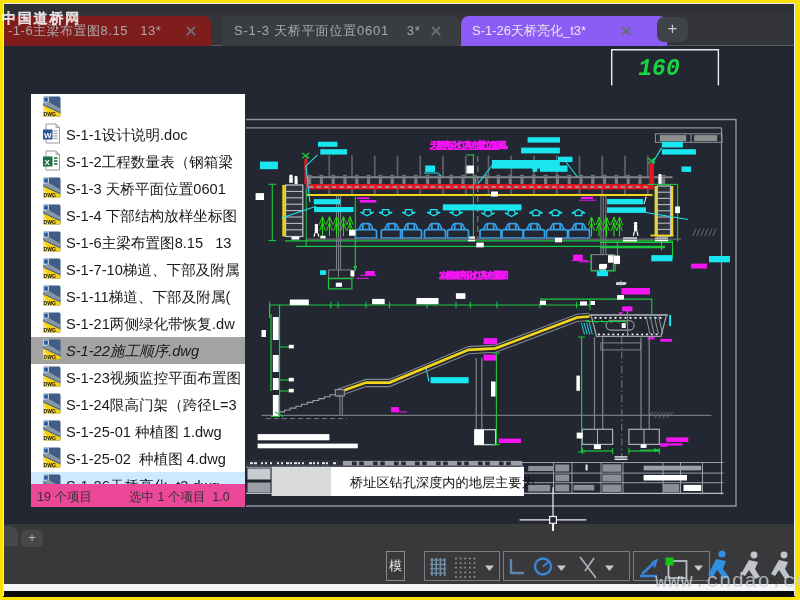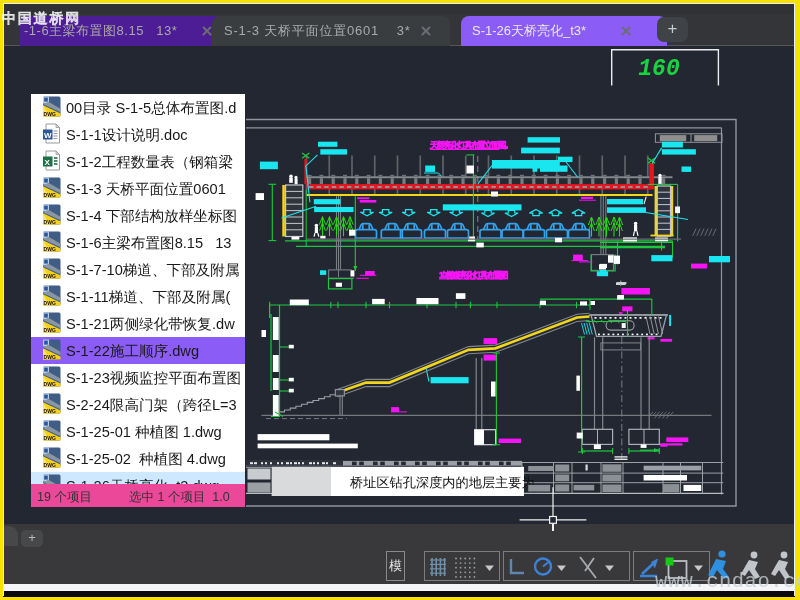--- a/index.html
+++ b/index.html
@@ -18,43 +18,43 @@
 #byl { position:absolute; left:0; top:0; width:3px; height:600px; background:#f8e000; z-index:30; }
 #bylw { position:absolute; left:3px; top:3px; width:1px; height:593px; background:#e9eef2; z-index:30; }
 #byr { position:absolute; left:795px; top:0; width:5px; height:600px; background:#f8e000; z-index:30; }
 #byrw { position:absolute; left:794px; top:3px; width:1px; height:593px; background:#e9eef2; z-index:30; }
 #bw { position:absolute; left:0; top:584px; width:800px; height:6.5px; background:#f4f6f8; z-index:29; }
 #bb { position:absolute; left:0; top:590.5px; width:800px; height:6px; background:#0a0a0a; z-index:29; }
 #byb { position:absolute; left:0; top:596.5px; width:800px; height:3.5px; background:#f8e000; z-index:30; }
 
 #panel { position:absolute; left:31px; top:94px; width:214px; height:413px; background:#ffffff; z-index:10; overflow:hidden; }
 .row { position:relative; height:27px; }
-.row.hl { background:#8b5cf6; }
+.row.hl { background:#a3a3a3;font-style:italic; }
 .row.sel { background:#cde8ff; }
 .ic { position:absolute; left:11px; top:2px; }
 .nm { position:absolute; left:35px; top:5px; font-size:14.6px; color:#191919; white-space:nowrap; }
 #pstatus { position:absolute; left:31px; top:484px; width:214px; height:23px; background:#ec4899; z-index:11; font-size:12.5px; color:#333; }
 
 #toolbar { position:absolute; left:0; top:523.5px; width:800px; height:60.5px; background:#39393b; z-index:20; }
 .laytab { position:absolute; left:-8px; top:2px; width:26px; height:20px; background:#46484a; border-radius:0 9px 0 0; }
 .layplus { position:absolute; left:21px; top:6px; width:22px; height:17px; background:#46484a; border-radius:5px; color:#bbb; text-align:center; line-height:16px; font-size:13px; }
 .mbtn { position:absolute; left:386px; top:27px; width:19px; height:30px; border:1px solid #8a8a8a; color:#e8e8e8; font-size:13px; text-align:center; line-height:28px; }
 .grp { position:absolute; top:27px; height:30px; border:1px solid #7c7c7c; }
 .grp svg { display:block; }
 .pp { position:absolute; }
 
 #wm1 { position:absolute; left:2px; top:10px; z-index:40; color:rgba(255,255,255,0.14); -webkit-text-stroke:0.9px rgba(255,255,255,0.85); font-size:14px; letter-spacing:1.8px; font-weight:normal; }
 #wm2 { position:absolute; left:655px; top:570px; z-index:40; color:rgba(200,206,212,0.8); font-size:20.5px; font-family:Liberation Mono, monospace; letter-spacing:0.5px; }
 </style></head>
 <body>
 <div id="stage">
   <div id="topbar"></div>
   <div id="tabbar">
-    <div class="tab" style="left:20px;width:207px;background:#4c1d95"><span style="margin-left:4px;letter-spacing:0.5px">-1-6主梁布置图8.15&nbsp;&nbsp;&nbsp;13*</span><span class="tx" style="left:182px"></span></div>
-    <div class="tab" style="left:212px;width:238px;background:#3a3d40"><span style="margin-left:12px;letter-spacing:0.8px">S-1-3 天桥平面位置0601&nbsp;&nbsp;&nbsp;&nbsp;3*</span><span class="tx" style="left:209px"></span></div>
+    <div class="tab" style="left:4px;width:207px;background:#7f1d1d"><span style="margin-left:4px;letter-spacing:0.5px">-1-6主梁布置图8.15&nbsp;&nbsp;&nbsp;13*</span><span class="tx" style="left:182px"></span></div>
+    <div class="tab" style="left:222px;width:238px;background:#3a3d40"><span style="margin-left:12px;letter-spacing:0.8px">S-1-3 天桥平面位置0601&nbsp;&nbsp;&nbsp;&nbsp;3*</span><span class="tx" style="left:209px"></span></div>
     <div class="tab" style="left:461px;width:206px;background:#8b5cf6;color:#e9e9e9"><span style="margin-left:11px">S-1-26天桥亮化_t3*</span><span class="tx" style="left:160px"></span></div>
   </div>
   <div id="plus">+</div>
   <svg width="800" height="600" style="position:absolute;left:0;top:0">
       <line x1="246" y1="119.5" x2="736.5" y2="119.5" stroke="#8f959c" stroke-width="1.4"></line>
       <line x1="246" y1="127.8" x2="721.5" y2="127.8" stroke="#8f959c" stroke-width="1.2"></line>
       <line x1="736" y1="119.5" x2="736" y2="506.3" stroke="#8f959c" stroke-width="1.4"></line>
       <line x1="721.5" y1="127.8" x2="721.5" y2="494.5" stroke="#8f959c" stroke-width="1.2"></line>
       <line x1="246" y1="506" x2="736.5" y2="506" stroke="#8f959c" stroke-width="1.4"></line>
       <rect x="655.4" y="133.8" width="66.6" height="8.5" fill="none" stroke="#8f959c" stroke-width="1"></rect>
@@ -695,21 +695,20 @@
       <div class="row">
         <span class="ic"><svg width="20" height="21" viewBox="0 0 20 21">
             <rect x="1" y="0.5" width="17.5" height="20" rx="1.5" fill="#3f5d85"></rect>
             <rect x="1" y="0.5" width="6" height="7" fill="#b8cde2"></rect>
             <rect x="2.2" y="1.6" width="3.6" height="4" fill="#2b579a"></rect>
             <path d="M 1 8.2 L 18.5 16.2 L 18.5 12.8 L 6.5 5.8 Z" fill="#8b96a3"></path>
             <path d="M 1 9.2 L 18.5 17.6 L 18.5 20.5 L 1 20.5 Z" fill="#f7d117"></path>
             <path d="M 1 9.2 L 1 20.5 L 8 20.5 Z" fill="#fce265"></path>
             <text x="1.6" y="19.8" font-size="5" font-weight="bold" fill="#111" font-family="Liberation Sans">DWG</text>
           </svg></span>
-        <span class="nm">00目录 S-1-5总体布置图.d</span>
       </div>
       <div class="row">
         <span class="ic"><svg width="20" height="21" viewBox="0 0 20 21">
             <path d="M 4 1 L 14 1 L 17.5 4.5 L 17.5 20 L 4 20 Z" fill="#ffffff" stroke="#9a9a9a" stroke-width="1"></path>
             <path d="M 14 1 L 17.5 4.5 L 14 4.5 Z" fill="#d8d8d8" stroke="#9a9a9a" stroke-width="0.8"></path>
             <g stroke="#9a9a9a" stroke-width="1.1">
               <line x1="11.5" y1="8" x2="15.5" y2="8"></line>
               <line x1="11.5" y1="10.5" x2="15.5" y2="10.5"></line>
               <line x1="11.5" y1="13" x2="15.5" y2="13"></line>
               <line x1="11.5" y1="15.5" x2="15.5" y2="15.5"></line>
@@ -832,21 +831,21 @@
       <div class="row">
         <span class="ic"><svg width="20" height="21" viewBox="0 0 20 21">
             <rect x="1" y="0.5" width="17.5" height="20" rx="1.5" fill="#3f5d85"></rect>
             <rect x="1" y="0.5" width="6" height="7" fill="#b8cde2"></rect>
             <rect x="2.2" y="1.6" width="3.6" height="4" fill="#2b579a"></rect>
             <path d="M 1 8.2 L 18.5 16.2 L 18.5 12.8 L 6.5 5.8 Z" fill="#8b96a3"></path>
             <path d="M 1 9.2 L 18.5 17.6 L 18.5 20.5 L 1 20.5 Z" fill="#f7d117"></path>
             <path d="M 1 9.2 L 1 20.5 L 8 20.5 Z" fill="#fce265"></path>
             <text x="1.6" y="19.8" font-size="5" font-weight="bold" fill="#111" font-family="Liberation Sans">DWG</text>
           </svg></span>
-        <span class="nm">S-2-24限高门架（跨径L=3</span>
+        <span class="nm">S-1-24限高门架（跨径L=3</span>
       </div>
       <div class="row">
         <span class="ic"><svg width="20" height="21" viewBox="0 0 20 21">
             <rect x="1" y="0.5" width="17.5" height="20" rx="1.5" fill="#3f5d85"></rect>
             <rect x="1" y="0.5" width="6" height="7" fill="#b8cde2"></rect>
             <rect x="2.2" y="1.6" width="3.6" height="4" fill="#2b579a"></rect>
             <path d="M 1 8.2 L 18.5 16.2 L 18.5 12.8 L 6.5 5.8 Z" fill="#8b96a3"></path>
             <path d="M 1 9.2 L 18.5 17.6 L 18.5 20.5 L 1 20.5 Z" fill="#f7d117"></path>
             <path d="M 1 9.2 L 1 20.5 L 8 20.5 Z" fill="#fce265"></path>
             <text x="1.6" y="19.8" font-size="5" font-weight="bold" fill="#111" font-family="Liberation Sans">DWG</text>

